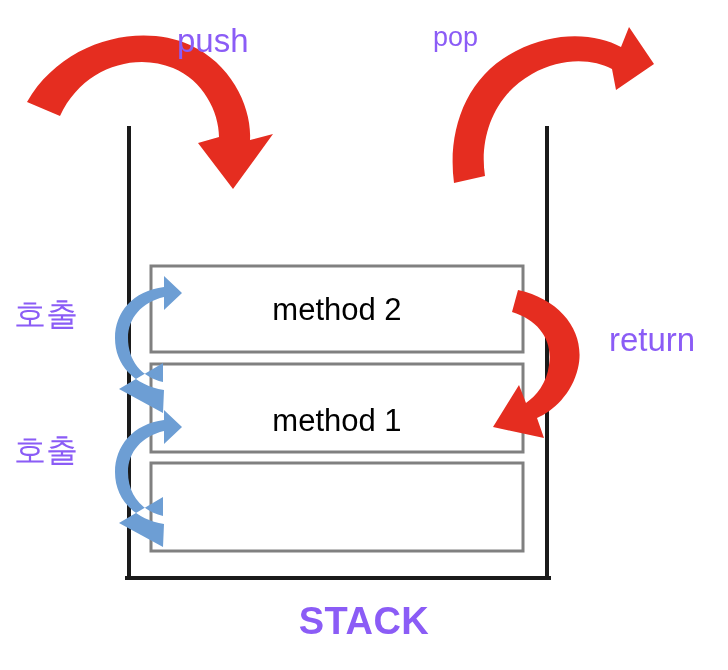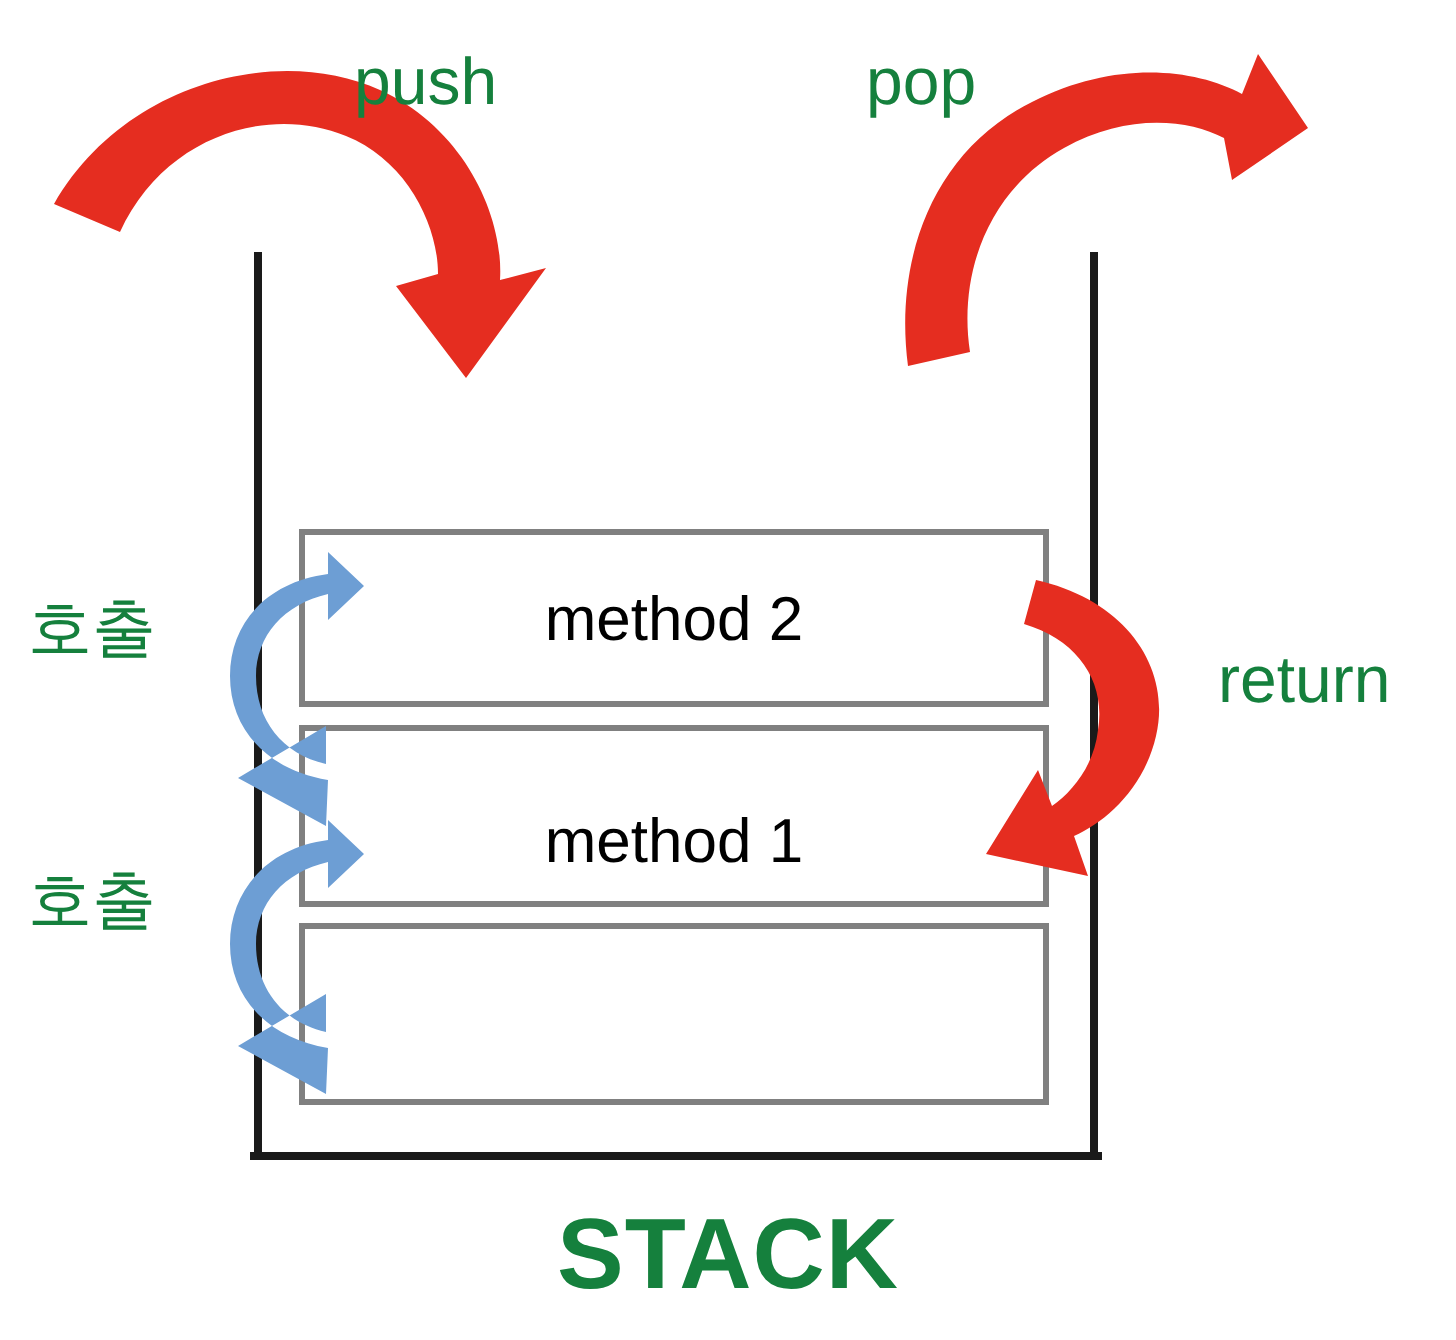--- a/index.html
+++ b/index.html
@@ -21,30 +21,30 @@
   #canvas {
     position: absolute;
     left: 0;
     top: 0;
     width: 728px;
     height: 670px;
   }
   .lbl {
     position: absolute;
     white-space: nowrap;
-    color: #15803d;
+    color: #8b5cf6;
     line-height: 1;
   }
   .lbl-push   { left: 177px; top: 24px;  font-size: 33px; }
-  .lbl-pop    { left: 433px; top: 24px;  font-size: 33px; }
+  .lbl-pop    { left: 433px; top: 24px;  font-size: 27px; }
   .lbl-return { left: 609px; top: 323px; font-size: 33px; text-align: right; }
   .lbl-call-1 { left: 14px;  top: 298px; font-size: 32px; }
   .lbl-call-2 { left: 14px;  top: 434px; font-size: 32px; }
   .lbl-stack  { left: 0px; top: 602px; width: 728px; text-align: center;
-                font-size: 50px; font-weight: bold; letter-spacing: 0.5px; }
+                font-size: 38px; font-weight: bold; letter-spacing: 0.5px; }
   .boxtext {
     position: absolute;
     left: 151px;
     width: 372px;
     text-align: center;
     font-size: 31px;
     color: #000000;
     line-height: 1;
   }
   .boxtext-m2  { top: 294px; }

